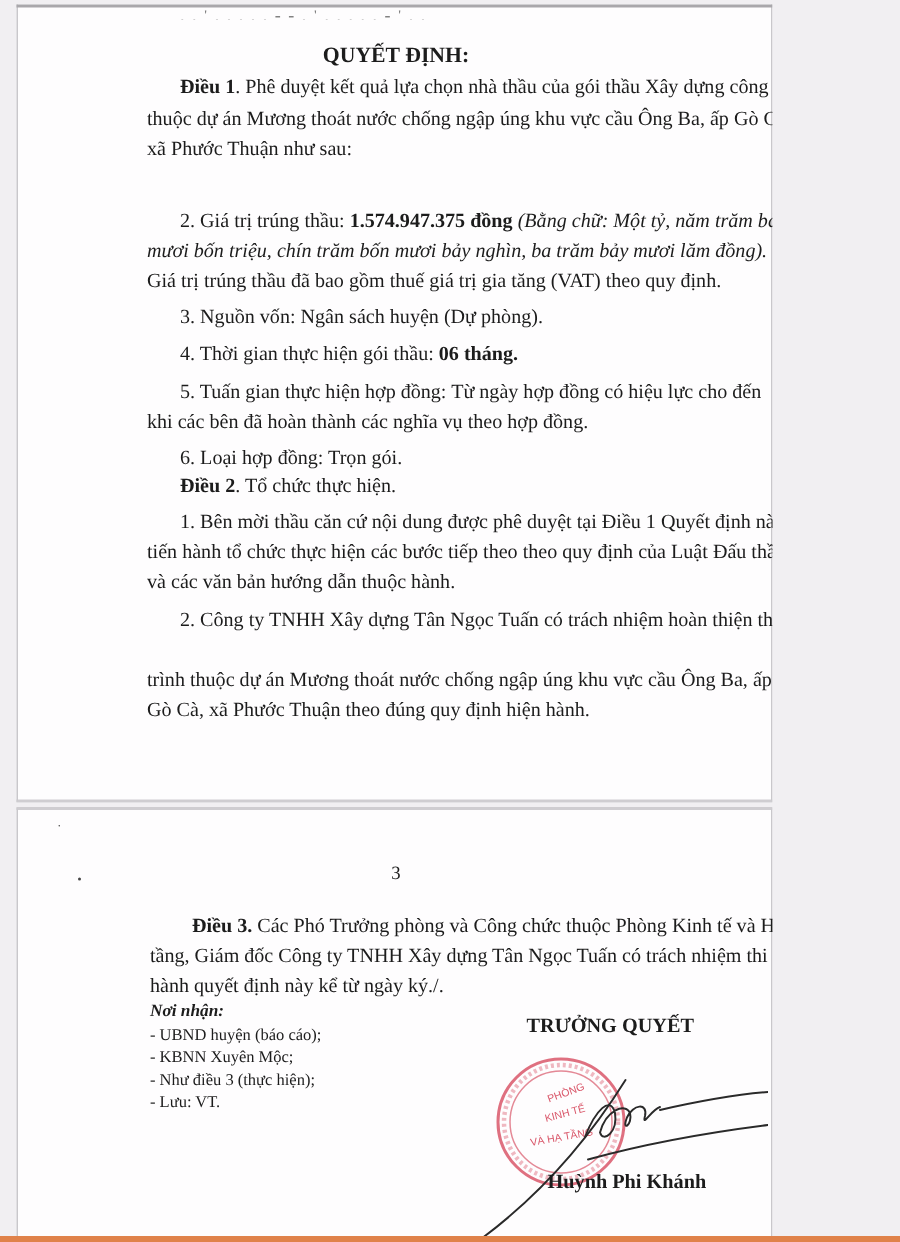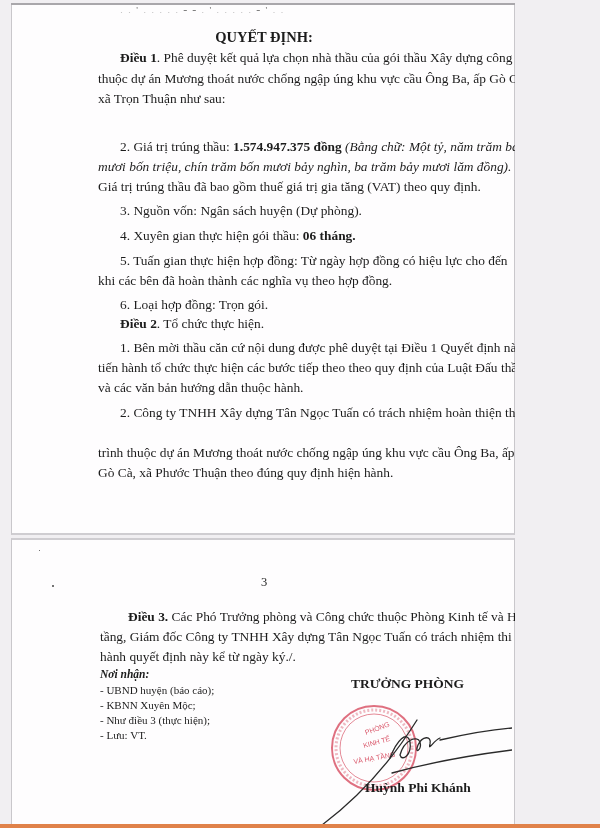--- a/index.html
+++ b/index.html
@@ -135,30 +135,30 @@
 
 <div class="viewer">
 
   <div class="page page-1">
     <div class="cut-line">. . ' . . . . . - - . ' . . . . . - ' . .</div>
 
     <div class="title">QUYẾT ĐỊNH:</div>
 
     <div class="text" style="left:108px; top:45px;"><b>Điều 1</b><span>. Phê duyệt kết quả lựa chọn nhà thầu của gói thầu Xây dựng công trình</span></div>
     <div class="text" style="left:86px; top:66px;">thuộc dự án Mương thoát nước chống ngập úng khu vực cầu Ông Ba, ấp Gò Cà,</div>
-    <div class="text" style="left:86px; top:86px;">xã Trọn Thuận như sau:</div>
+    <div class="text" style="left:86px; top:86px;">xã Phước Thuận như sau:</div>
 
 
     <div class="text" style="left:108px; top:134px;"><span>2.</span> <span>Giá trị trúng thầu:</span> <b>1.574.947.375 đồng</b> <i>(Bằng chữ: Một tỷ, năm trăm bảy</i></div>
     <div class="text" style="left:86px; top:154px;"><i>mươi bốn triệu, chín trăm bốn mươi bảy nghìn, ba trăm bảy mươi lăm đồng).</i></div>
     <div class="text" style="left:86px; top:174px;">Giá trị trúng thầu đã bao gồm thuế giá trị gia tăng (VAT) theo quy định.</div>
 
     <div class="text" style="left:108px; top:198px;"><span>3.</span> <span>Nguồn vốn:</span> <span>Ngân sách huyện (Dự phòng).</span></div>
 
-    <div class="text" style="left:108px; top:223px;"><span>4.</span> <span>Xuyên gian thực hiện gói thầu:</span> <b>06 tháng.</b></div>
+    <div class="text" style="left:108px; top:223px;"><span>4.</span> <span>Thời gian thực hiện gói thầu:</span> <b>06 tháng.</b></div>
 
     <div class="text" style="left:108px; top:248px;"><span>5.</span> <span>Tuấn gian thực hiện hợp đồng:</span> <span>Từ ngày hợp đồng có hiệu lực cho đến</span></div>
     <div class="text" style="left:86px; top:268px;text-align:center;">khi các bên đã hoàn thành các nghĩa vụ theo hợp đồng.</div>
 
     <div class="text" style="left:108px; top:292px;"><span>6.</span> <span>Loại hợp đồng:</span> <span>Trọn gói.</span></div>
 
     <div class="text" style="left:108px; top:311px;"><b>Điều 2</b><span>. Tổ chức thực hiện.</span></div>
 
     <div class="text" style="left:108px; top:335px;"><span>1.</span> <span>Bên mời thầu căn cứ nội dung được phê duyệt tại Điều 1 Quyết định này,</span></div>
     <div class="text" style="left:86px; top:355px;">tiến hành tổ chức thực hiện các bước tiếp theo theo quy định của Luật Đấu thầu</div>
@@ -180,21 +180,21 @@
     <div class="text" style="left:116px; top:67px;"><b>Điều 3.</b><span> Các Phó Trưởng phòng và Công chức thuộc Phòng Kinh tế và Hạ</span></div>
     <div class="text" style="left:88px; top:87px;">tầng, Giám đốc Công ty TNHH Xây dựng Tân Ngọc Tuấn có trách nhiệm thi</div>
     <div class="text" style="left:88px; top:107px;">hành quyết định này kể từ ngày ký./.</div>
 
     <div class="recipients-title" style="left:88px; top:128px;">Nơi nhận:</div>
     <div class="recipient" style="left:88px; top:143px;">- UBND huyện (báo cáo);</div>
     <div class="recipient" style="left:88px; top:158px;">- KBNN Xuyên Mộc;</div>
     <div class="recipient" style="left:88px; top:173px;">- Như điều 3 (thực hiện);</div>
     <div class="recipient" style="left:88px; top:188px;">- Lưu: VT.</div>
 
-    <div class="signer-title" style="left:339px; top:136px;">TRƯỞNG PHÒNG</div>
+    <div class="signer-title" style="left:339px; top:136px;">TRƯỞNG QUYẾT</div>
 
     <svg class="stamp" style="left:310px; top:160px;" width="190" height="125" viewBox="0 0 190 125">
       <g>
         <circle cx="52" cy="48" r="42" fill="none" stroke="#d9576a" stroke-width="2" opacity="0.85"></circle>
         <circle cx="52" cy="48" r="34" fill="none" stroke="#d9576a" stroke-width="1" opacity="0.7"></circle>
         <circle cx="52" cy="48" r="38" fill="none" stroke="#e58a98" stroke-width="3" stroke-dasharray="2 2" opacity="0.6"></circle>
         <text x="44" y="35" font-size="7" fill="#d9576a" font-family="Liberation Sans, sans-serif" transform="rotate(-20 44 35)">PHÒNG</text>
         <text x="42" y="48" font-size="7" fill="#d9576a" font-family="Liberation Sans, sans-serif" transform="rotate(-15 42 48)">KINH TẾ</text>
         <text x="32" y="64" font-size="7" fill="#d9576a" font-family="Liberation Sans, sans-serif" transform="rotate(-10 32 64)">VÀ HẠ TẦNG</text>
       </g>

